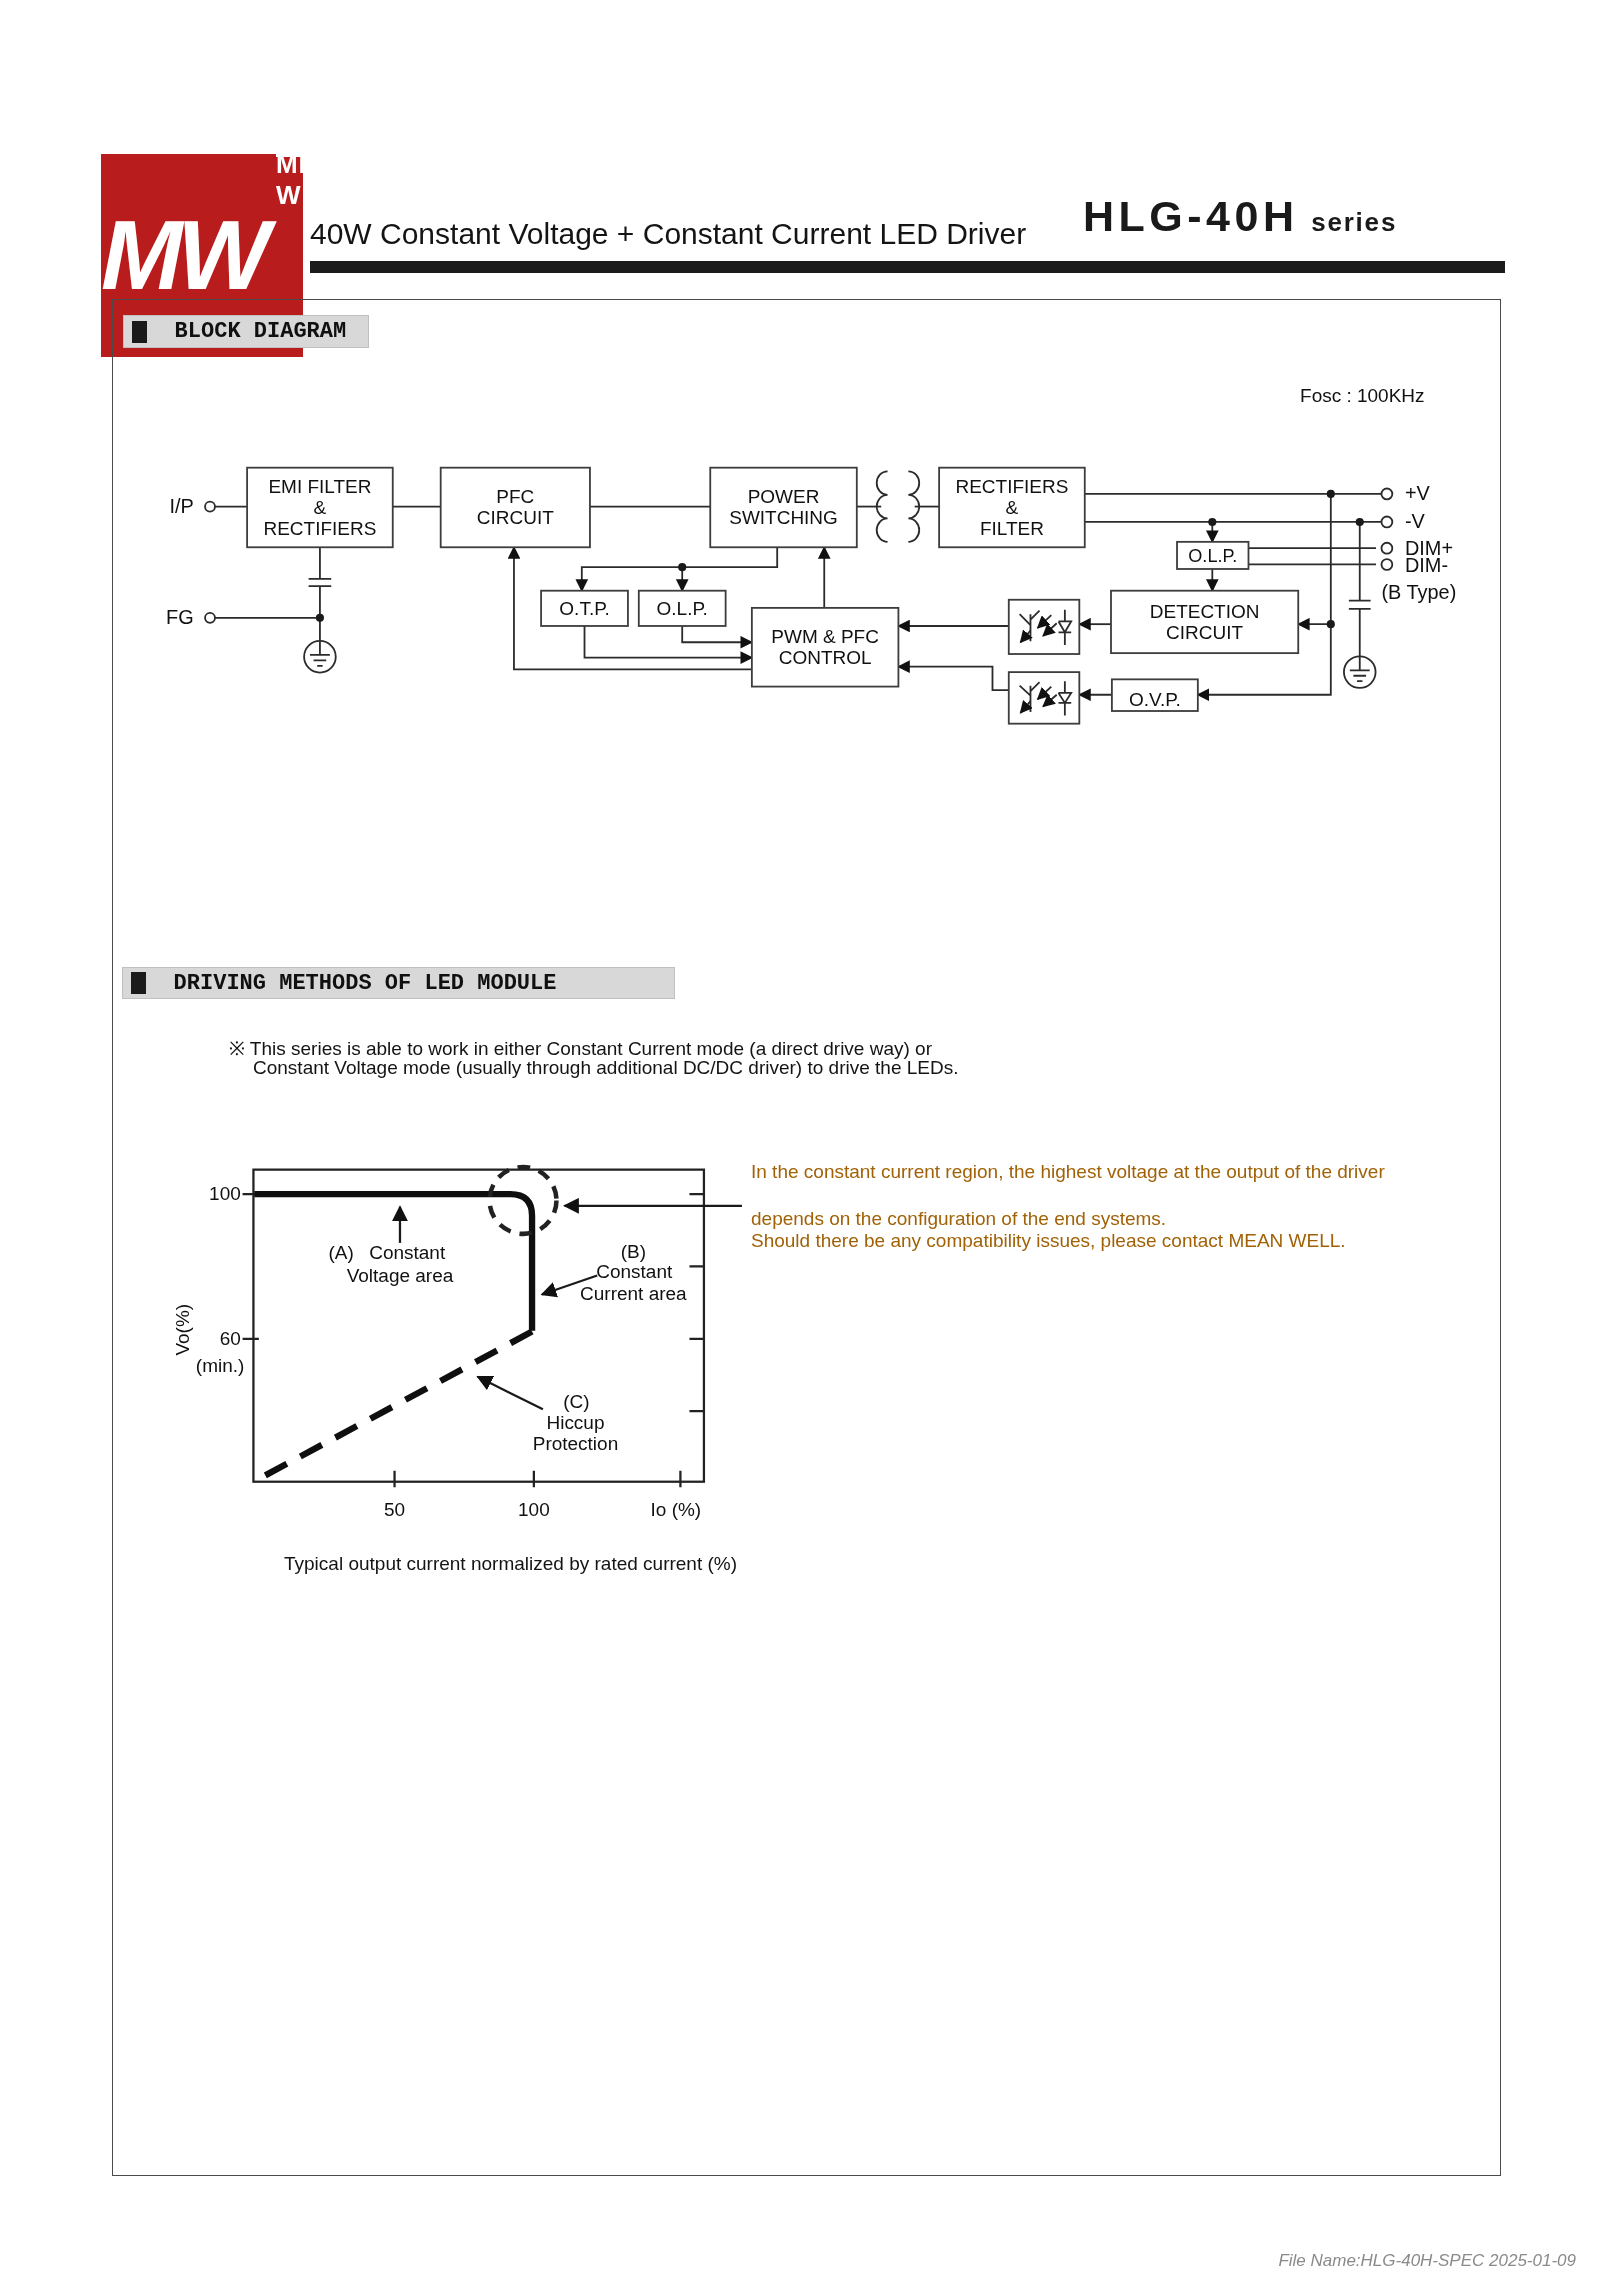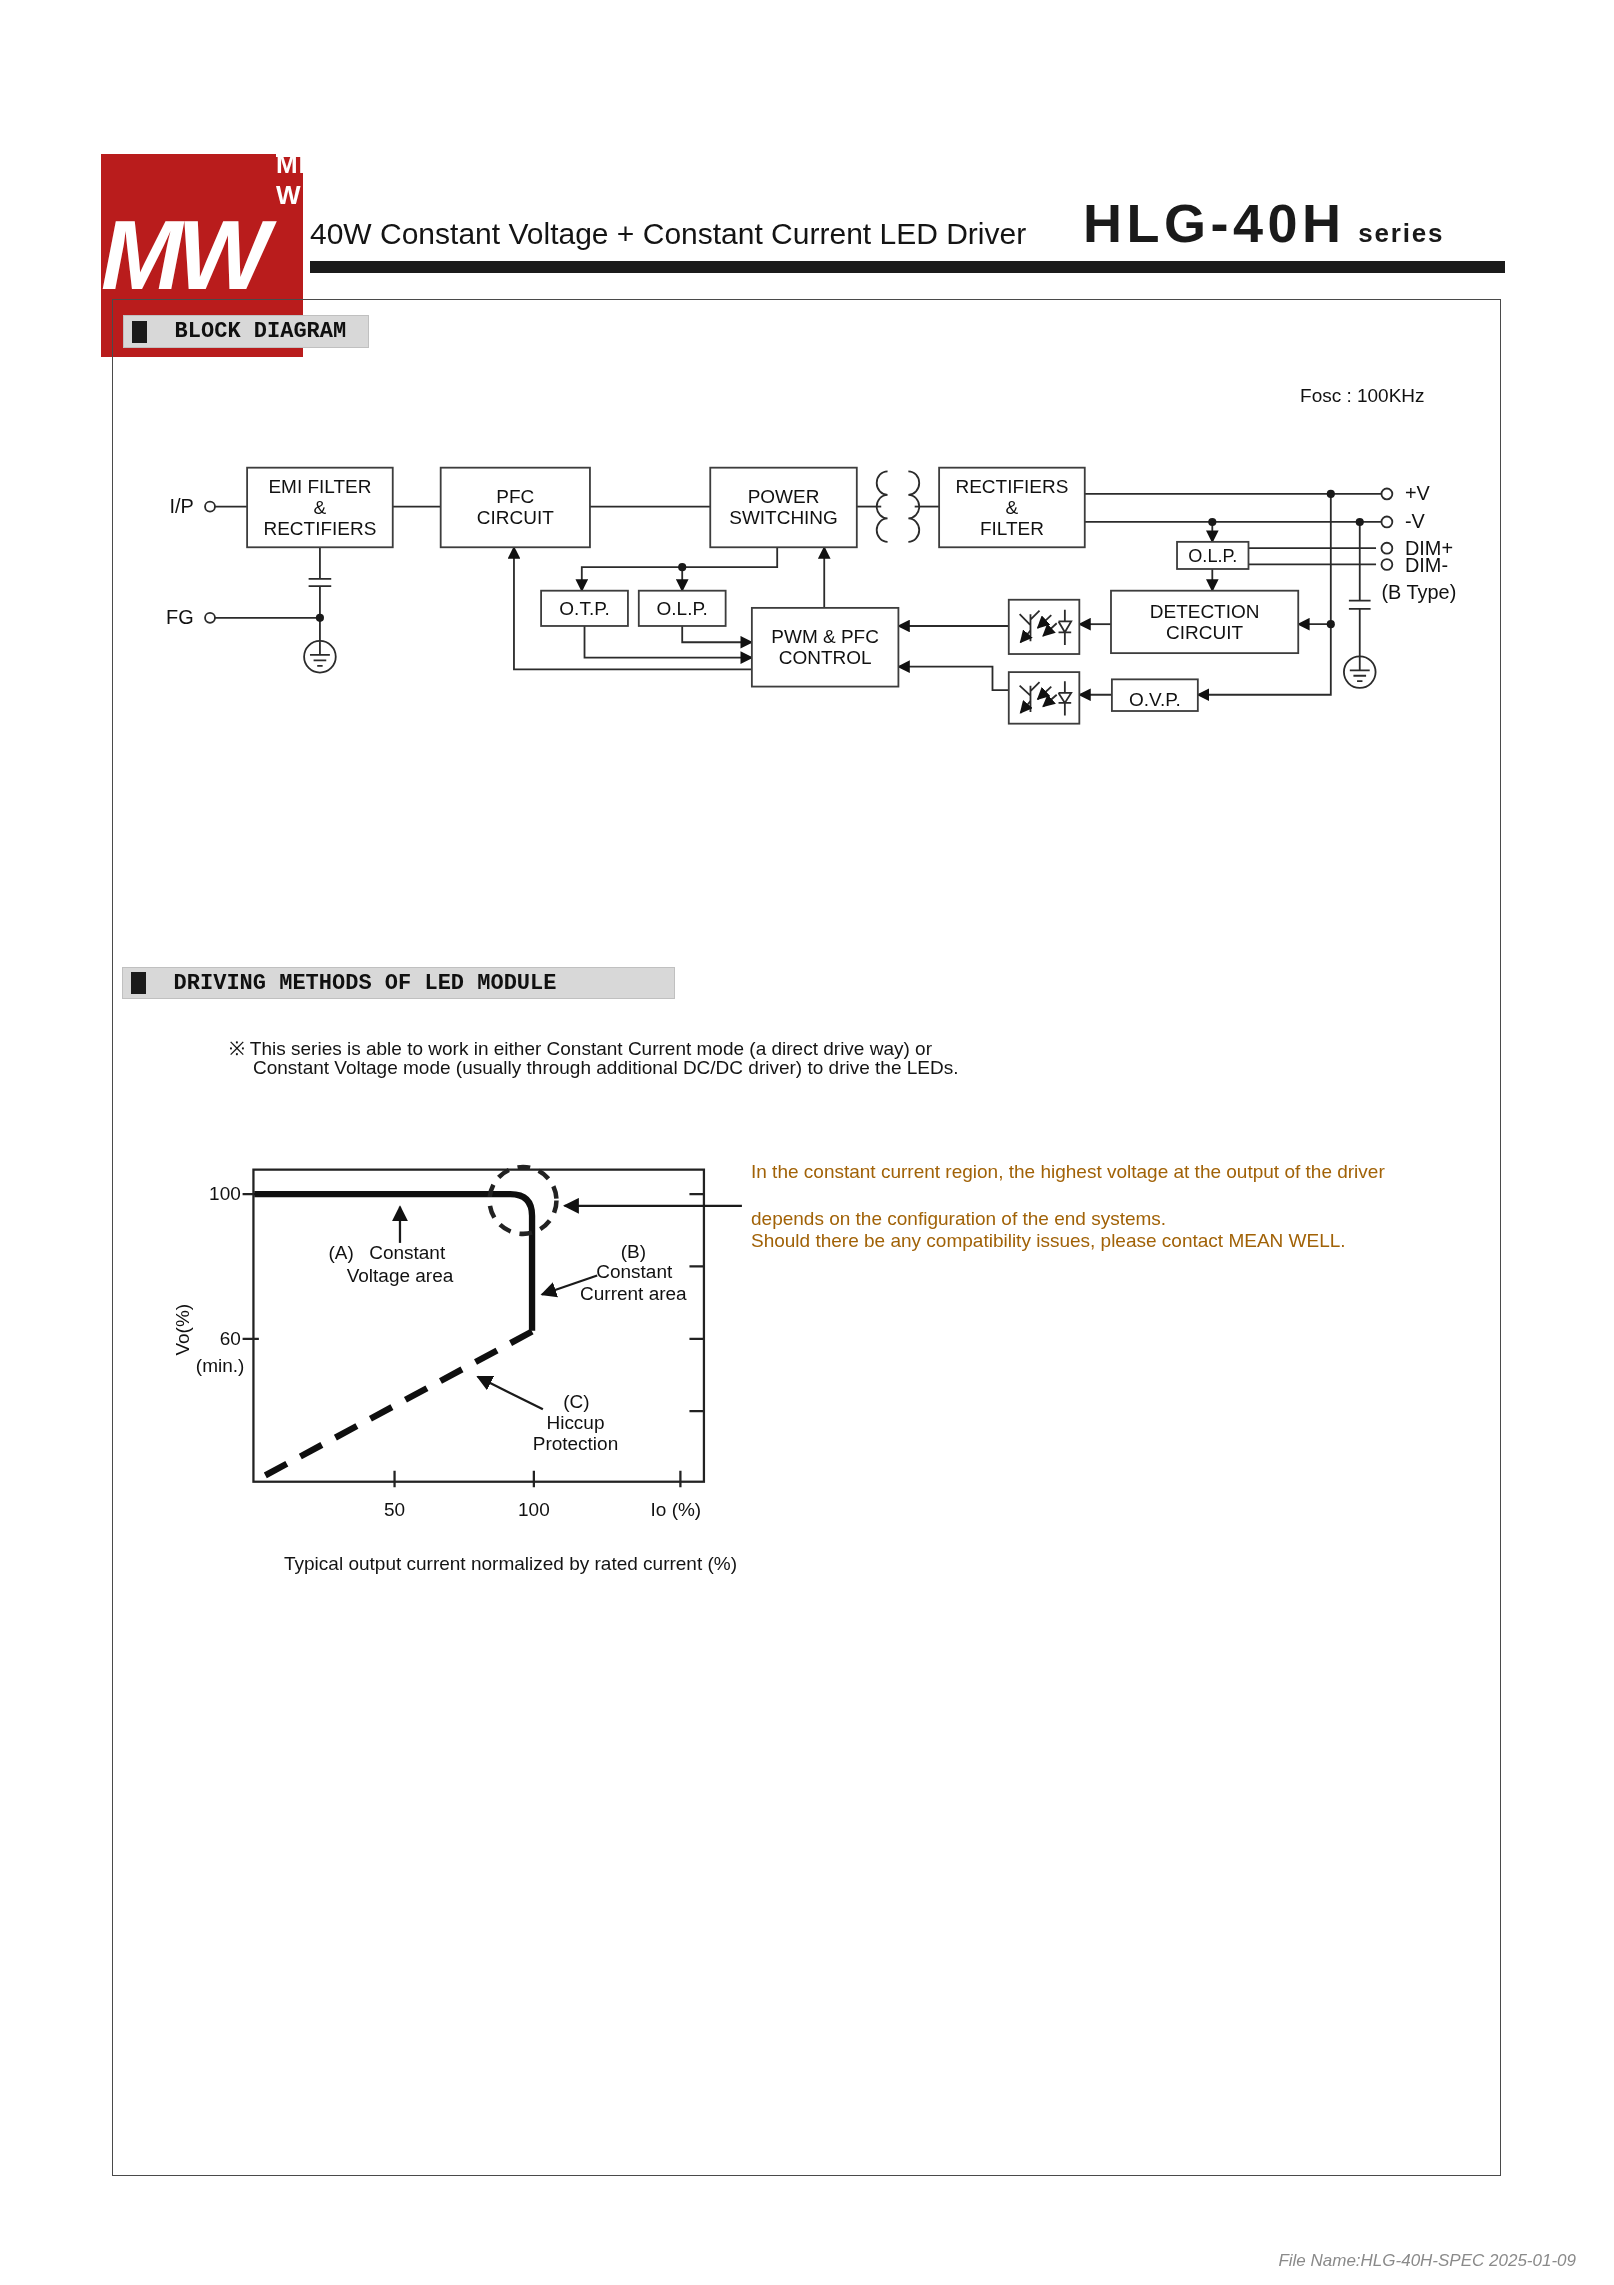--- a/index.html
+++ b/index.html
@@ -6,21 +6,21 @@
   body{width:1615px;height:2285px;position:relative;font-family:"Liberation Sans",sans-serif;color:#111;overflow:hidden;}
   .abs{position:absolute;}
   
   #logo{left:101px;top:154px;width:202px;height:203px;background:#b91c1c;display:flex;}
   #logo .mw{flex:1;display:flex;align-items:center;justify-content:center;color:#fff;
     font-size:98px;font-weight:bold;font-style:italic;letter-spacing:-5.4px;padding-right:5.4px;}
   #logo .mwname{height:45px;margin:0 6.3px 8.1px 6.3px;border-top:3.6px solid #fff;display:flex;align-items:center;justify-content:center;
     color:#fff;font-size:26px;font-weight:bold;letter-spacing:0.9px;}
   #doc-title{left:310px;top:217px;font-size:30px;color:#141414;}
   #series-wrap{left:1083px;top:192px;display:flex;align-items:baseline;gap:12.7px;color:#1a1a1a;}
-  #series-wrap .series-name{font-size:54px;font-weight:bold;letter-spacing:4.5px;}
+  #series-wrap .series-name{font-size:43px;font-weight:bold;letter-spacing:4.5px;}
   #series-wrap .series-suffix{font-size:26px;font-weight:bold;letter-spacing:1.8px;}
   #header-bar{left:310px;top:261px;width:1195px;height:11.8px;background:#1b1b1b;}
   
   #content-box{left:112px;top:299px;width:1387px;height:1875px;border:1.8px solid #4a4a4a;}
   .sec{background:#d8d8d8;border:0.9px solid #c0c0c0;display:flex;align-items:center;gap:28px;
        font-weight:bold;font-size:22px;color:#101010;padding-left:8.1px;box-sizing:border-box;font-family:Liberation Mono, monospace;}
   .sec .sq{width:14.5px;height:22px;background:#1a1a1a;flex:0 0 auto;}
   #sec1{left:123px;top:315px;width:246px;height:33px;}
   #sec2{left:122px;top:967px;width:553px;height:32px;}
   .note{font-size:19px;color:#141414;text-align:right;}

